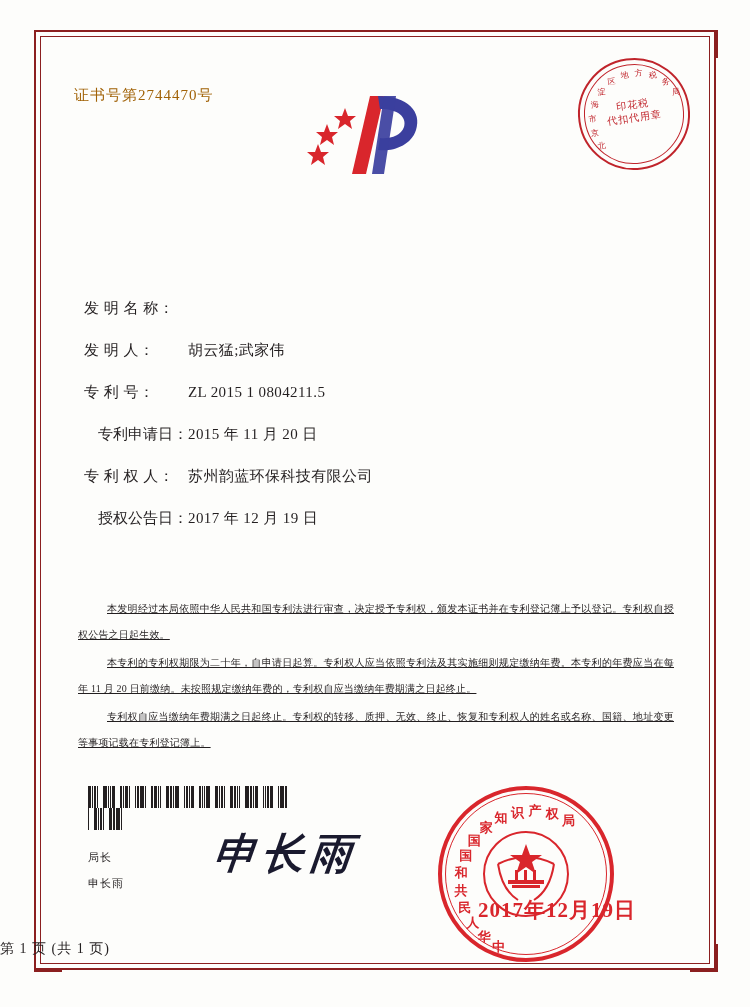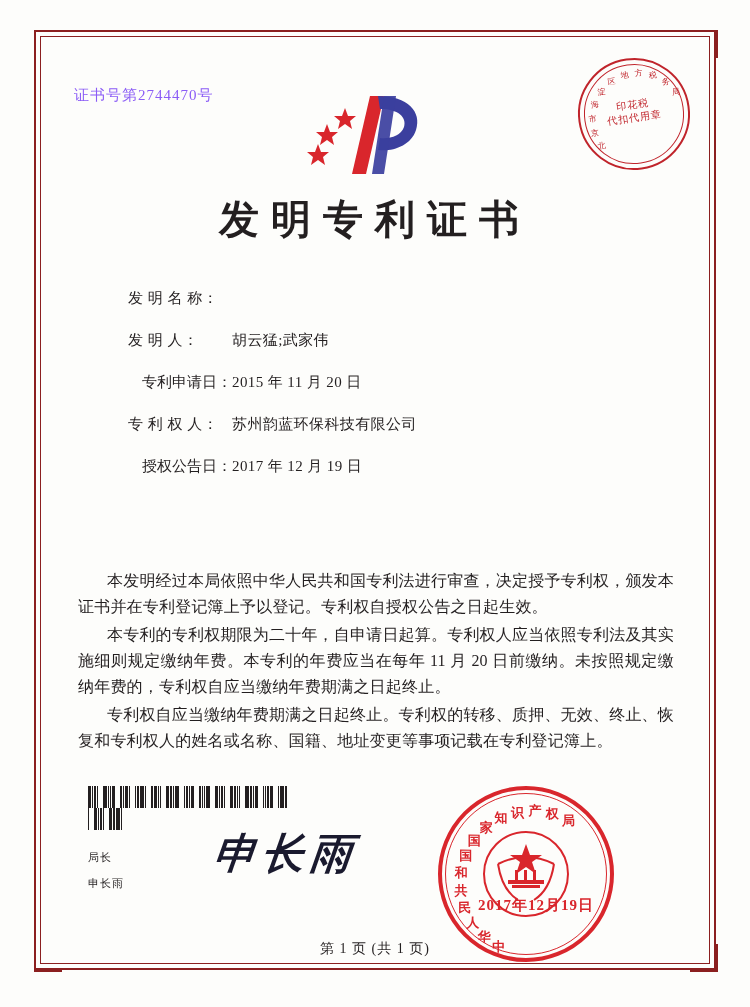--- a/index.html
+++ b/index.html
@@ -57,21 +57,21 @@
   .corner.bl { left: 34px;  top: 944px; border-left-width: 2px; border-bottom-width: 2px; }
   .corner.br { left: 690px; top: 944px; border-right-width: 2px; border-bottom-width: 2px; }
 
   
   .cert-number {
     position: absolute;
     left: 74px;
     top: 86px;
     font-size: 15px;
     letter-spacing: 1px;
-    color: #8b5cf6;
+    color: #a16207;
   }
 
   
   .emblem {
     position: absolute;
     left: 300px;
     top: 82px;
     width: 130px;
     height: 110px;
   }
@@ -131,23 +131,22 @@
     font-weight: bold;
     letter-spacing: 12px;
     color: #231f20;
     font-family: "Liberation Serif", serif;
   }
 
   
   .fields {
     position: absolute;
     left: 84px;
-    top: 288px;
+    top: 298px;
     width: 580px;
-    margin-left: 44px;
   }
   .field-row {
     display: flex;
     align-items: baseline;
     margin-bottom: 22px;
     font-size: 15px;
     line-height: 20px;
   }
   .field-label {
     width: 104px;
@@ -161,26 +160,27 @@
   }
   .field-value {
     flex: 1 1 auto;
     letter-spacing: 0.4px;
   }
 
   
   .body-text {
     position: absolute;
     left: 78px;
-    top: 568px;
+    top: 596px;
     width: 596px;
-    font-size: 16px;
+    font-size: 10px;
     line-height: 26px;
     text-align: justify;
     letter-spacing: 0.2px;
+    text-decoration: underline;
   }
   .body-text p {
     margin: 0 0 2px 0;
     text-indent: 29px;
   }
 
   
   .barcode {
     position: absolute;
     left: 88px;
@@ -261,33 +261,32 @@
     position: absolute;
     left: 44px;
     top: 44px;
     width: 88px;
     height: 88px;
   }
   .seal-date {
     position: absolute;
     left: 478px;
     top: 896px;
-    font-size: 15px;
+    font-size: 21px;
     color: #d9262c;
     letter-spacing: 1px;
     font-weight: bold;
   }
 
   
   .page-footer {
     position: absolute;
     left: 0;
     top: 940px;
     width: 750px;
-    text-align: center;
     font-size: 14px;
     letter-spacing: 1px;
   }
 </style>
 </head>
 <body>
 
 <div class="certificate">
 
   <div class="border-outer"></div>
@@ -327,29 +326,32 @@
       <span style="transform: rotate(26deg) translate(0,-46px) rotate(-26deg);">税</span>
       <span style="transform: rotate(44deg) translate(0,-46px) rotate(-44deg);">务</span>
       <span style="transform: rotate(62deg) translate(0,-46px) rotate(-62deg);">局</span>
     </div>
     <div class="center-lines">
       <div>印花税</div>
       <div>代扣代用章</div>
     </div>
   </div>
 
-  <div class="doc-title">发明专利证书</div>
 
   <div class="fields">
     <div class="field-row">
       <div class="field-label">发 明 名 称：</div>
     </div>
     <div class="field-row">
       <div class="field-label">发 明 人：</div>
       <div class="field-value">胡云猛;武家伟</div>
+    </div>
+    <div class="field-row">
+      <div class="field-label">专 利 号：</div>
+      <div class="field-value">ZL 2015 1 0804211.5</div>
     </div>
     <div class="field-row">
       <div class="field-label wide">专利申请日：</div>
       <div class="field-value">2015 年 11 月 20 日</div>
     </div>
     <div class="field-row">
       <div class="field-label">专 利 权 人：</div>
       <div class="field-value">苏州韵蓝环保科技有限公司</div>
     </div>
     <div class="field-row">

